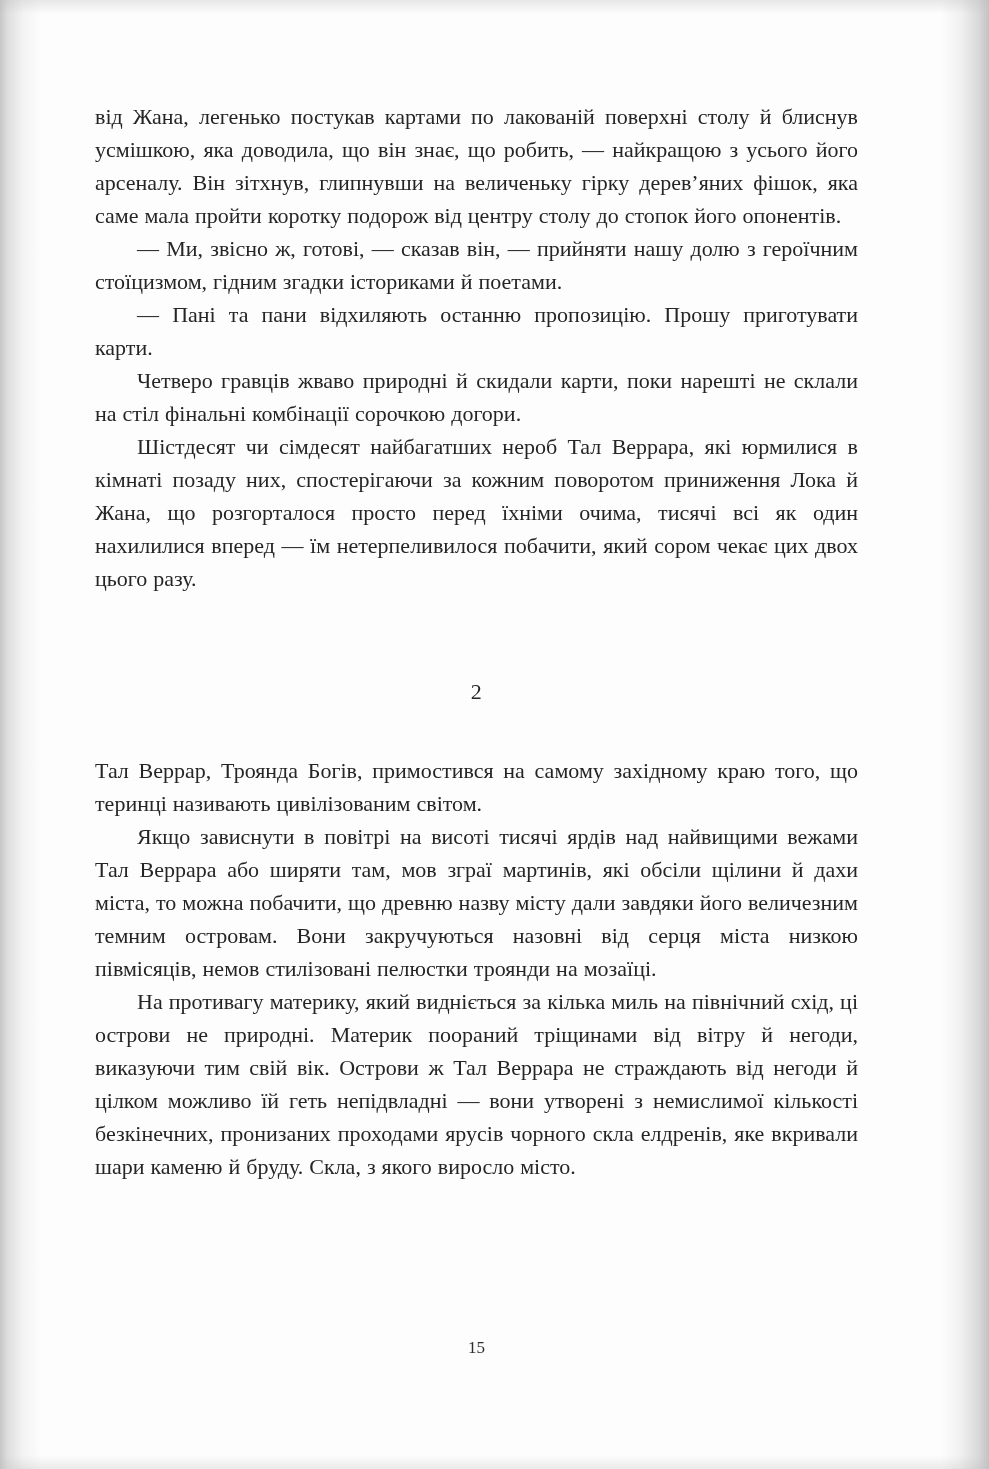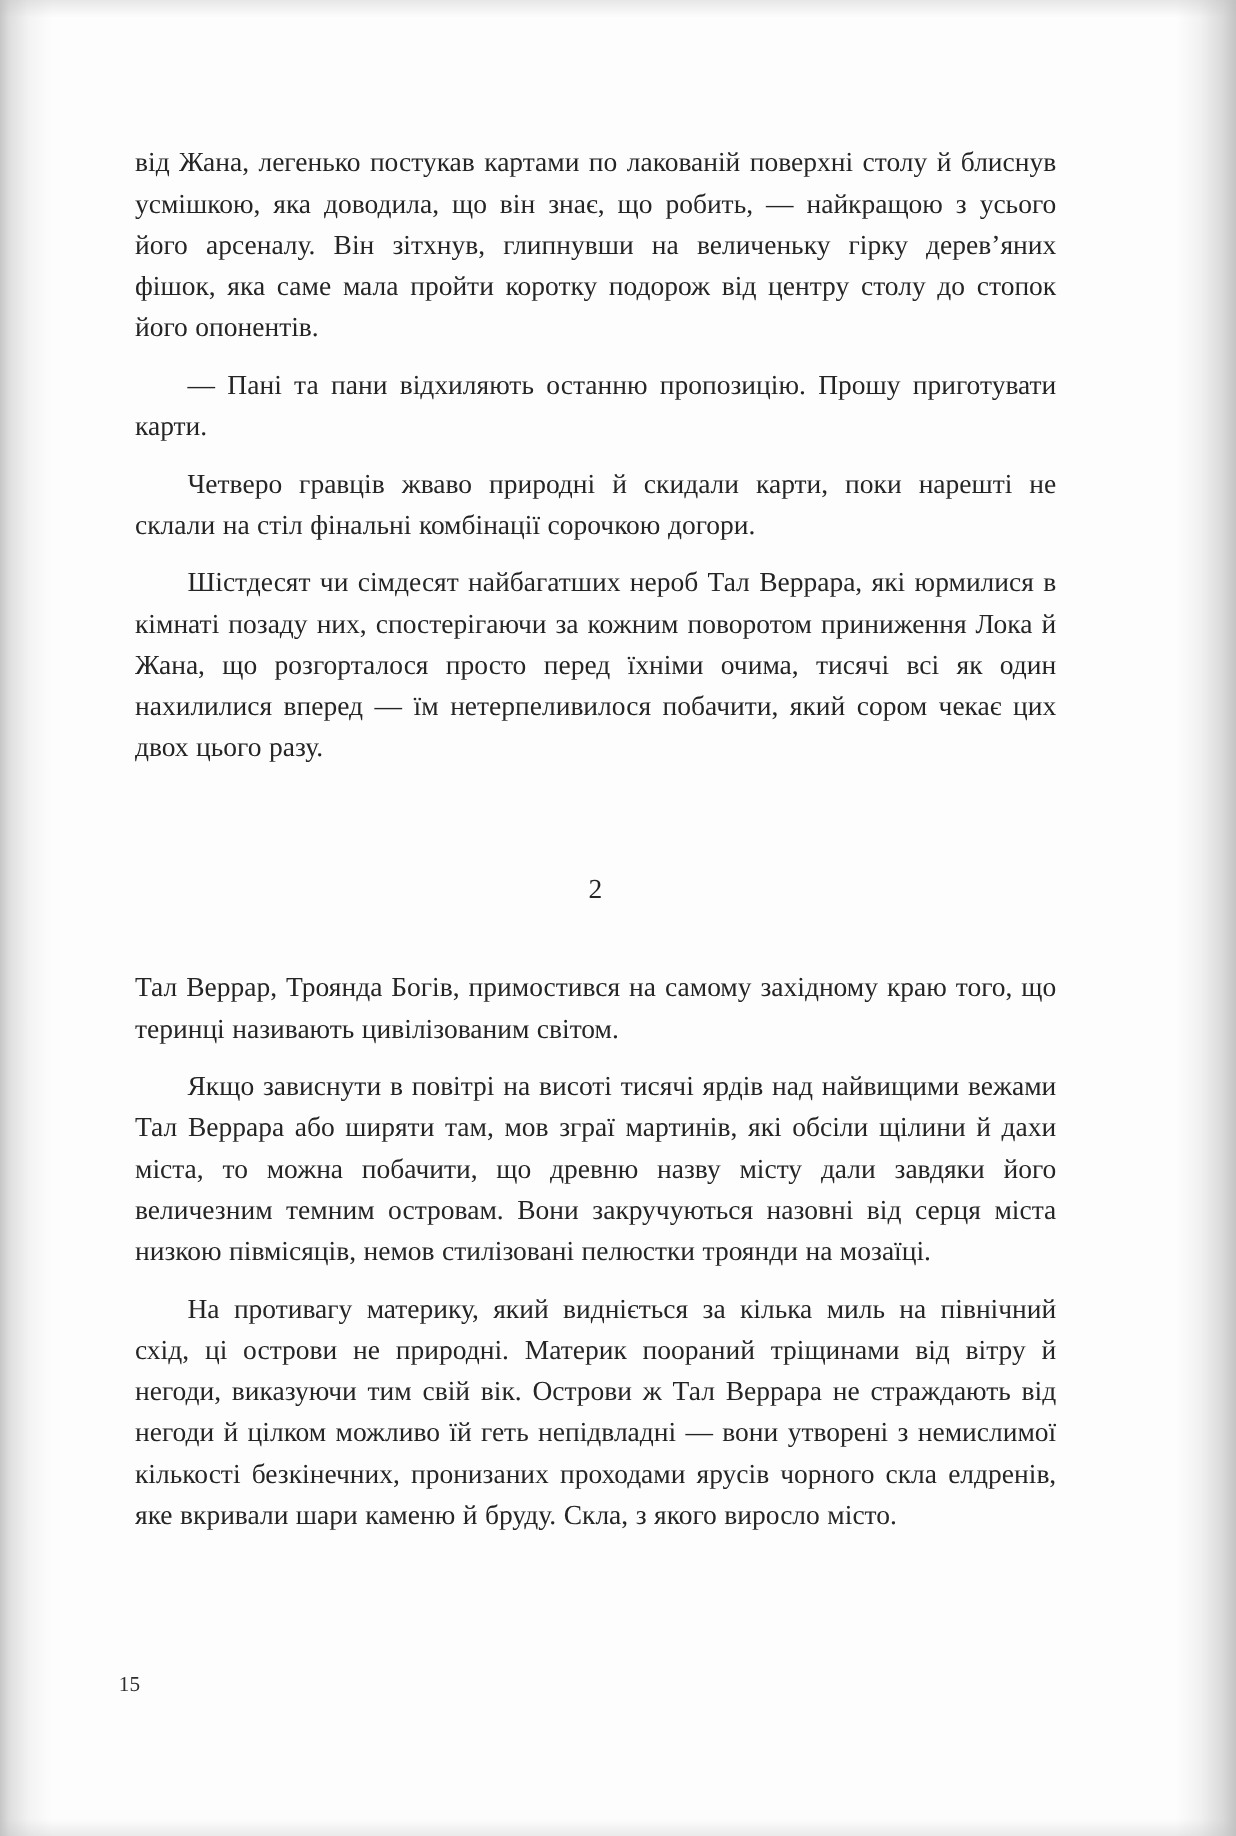--- a/index.html
+++ b/index.html
@@ -46,21 +46,21 @@
     pointer-events: none;
   }
 
   .text-block {
     position: absolute;
     left: 95px;
     top: 100px;
     width: 763px;
   }
   p.para {
-    margin: 13px;
+    margin: 0;
     font-size: 22px;
     line-height: 33px;
     text-align: justify;
     word-spacing: 0.5px;
   }
   p.para.indent {
     text-indent: 42px;
   }
   .section-heading {
     font-size: 22px;
@@ -68,37 +68,38 @@
     text-align: center;
     margin-top: 80px;
     margin-bottom: 46px;
     letter-spacing: 0.5px;
   }
   .page-number {
     position: absolute;
     left: 95px;
     width: 763px;
     top: 1338px;
-    text-align: left;
+    text-align: center;
     font-size: 17px;
     color: #2e2e2e;
   }
 </style>
 </head>
 <body>
 
 <div class="page">
   <div class="edge-left"></div>
   <div class="edge-right"></div>
   <div class="edge-top"></div>
   <div class="edge-bottom"></div>
 
   <div class="text-block">
     <div id="section-1-paras">
         <p class="para">від Жана, легенько постукав картами по лакованій поверхні столу й блиснув усмішкою, яка доводила, що він знає, що робить, — найкращою з усього його арсеналу. Він зітхнув, глипнувши на величеньку гірку дерев’яних фішок, яка саме мала пройти коротку подорож від центру столу до стопок його опонентів.</p>
+        <p class="para indent">— Ми, звісно ж, готові, — сказав він, — прийняти нашу долю з героїчним стоїцизмом, гідним згадки істориками й поетами.</p>
         <p class="para indent">— Пані та пани відхиляють останню пропозицію. Прошу приготувати карти.</p>
         <p class="para indent">Четверо гравців жваво природні й скидали карти, поки нарешті не склали на стіл фінальні комбінації сорочкою догори.</p>
         <p class="para indent">Шістдесят чи сімдесят найбагатших нероб Тал Веррара, які юрмилися в кімнаті позаду них, спостерігаючи за кожним поворотом приниження Лока й Жана, що розгорталося просто перед їхніми очима, тисячі всі як один нахилилися вперед — їм нетерпеливилося побачити, який сором чекає цих двох цього разу.</p>
       </div>
     <div class="section-heading">2</div>
     <div id="section-2-paras">
         <p class="para">Тал Веррар, Троянда Богів, примостився на самому західному краю того, що теринці називають цивілізованим світом.</p>
         <p class="para indent">Якщо зависнути в повітрі на висоті тисячі ярдів над найвищими вежами Тал Веррара або ширяти там, мов зграї мартинів, які обсіли щілини й дахи міста, то можна побачити, що древню назву місту дали завдяки його величезним темним островам. Вони закручуються назовні від серця міста низкою півмісяців, немов стилізовані пелюстки троянди на мозаїці.</p>
         <p class="para indent">На противагу материку, який видніється за кілька миль на північний схід, ці острови не природні. Материк поораний тріщинами від вітру й негоди, виказуючи тим свій вік. Острови ж Тал Веррара не страждають від негоди й цілком можливо їй геть непідвладні — вони утворені з немислимої кількості безкінечних, пронизаних проходами ярусів чорного скла елдренів, яке вкривали шари каменю й бруду. Скла, з якого виросло місто.</p>
       </div>

